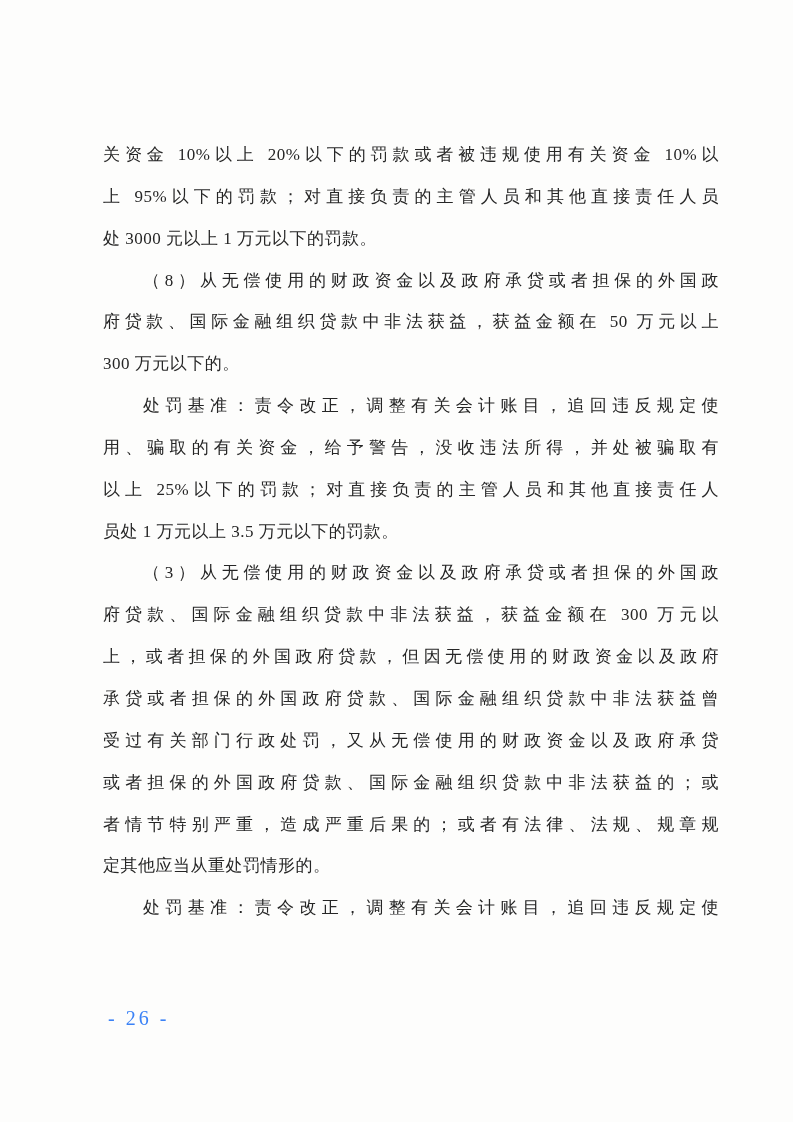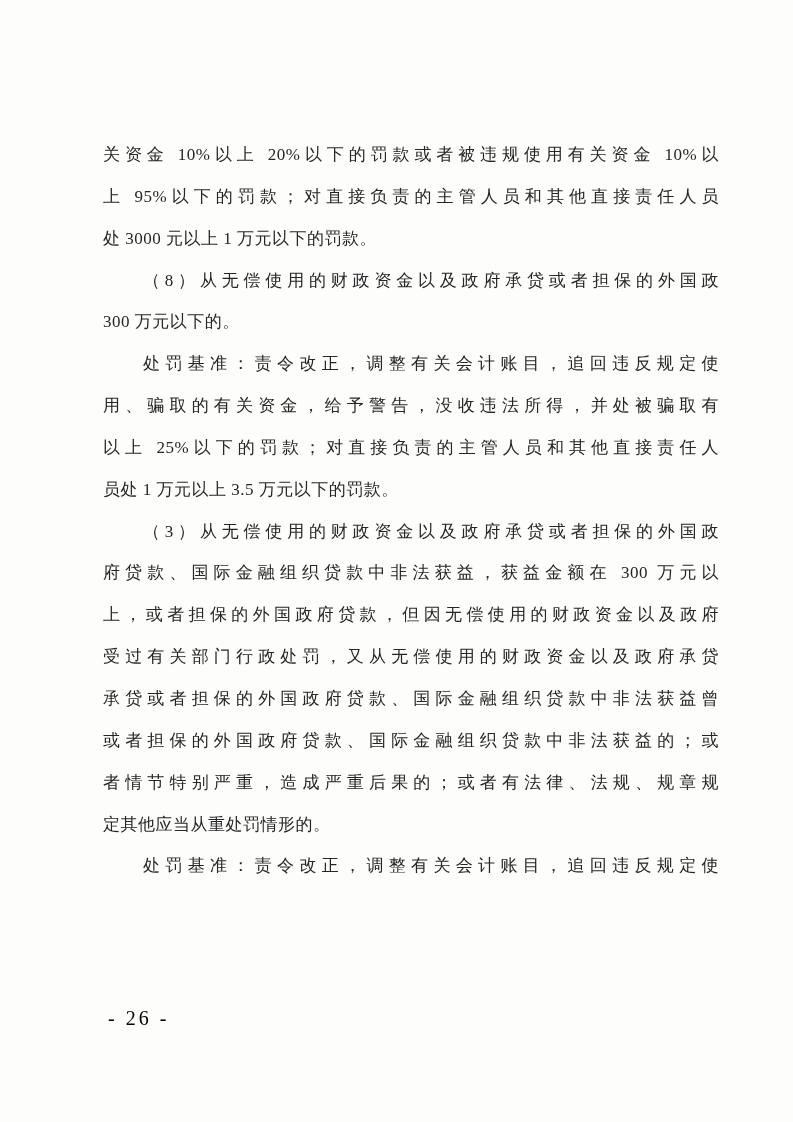--- a/index.html
+++ b/index.html
@@ -47,53 +47,54 @@
   .line.indent {
     padding-left: 40px;
   }
   .page-number {
     position: absolute;
     left: 108px;
     top: 1003px;
     font-size: 20px;
     letter-spacing: 3px;
     line-height: 30px;
-    color: #000000;
+    color: #3b82f6;
   }
 </style>
 </head>
 <body>
 
 <div class="page">
   <div class="text-block">
 
     <div class="paragraph">
       <p class="line">关资金 10%以上 20%以下的罚款或者被违规使用有关资金 10%以</p>
       <p class="line">上 95%以下的罚款；对直接负责的主管人员和其他直接责任人员</p>
       <p class="line short">处 3000 元以上 1 万元以下的罚款。</p>
     </div>
 
     <div class="paragraph">
       <p class="line indent">（8）从无偿使用的财政资金以及政府承贷或者担保的外国政</p>
+      <p class="line">府贷款、国际金融组织贷款中非法获益，获益金额在 50 万元以上</p>
       <p class="line short">300 万元以下的。</p>
     </div>
 
     <div class="paragraph">
       <p class="line indent">处罚基准：责令改正，调整有关会计账目，追回违反规定使</p>
       <p class="line">用、骗取的有关资金，给予警告，没收违法所得，并处被骗取有</p>
       <p class="line">以上 25%以下的罚款；对直接负责的主管人员和其他直接责任人</p>
       <p class="line short">员处 1 万元以上 3.5 万元以下的罚款。</p>
     </div>
 
     <div class="paragraph">
       <p class="line indent">（3）从无偿使用的财政资金以及政府承贷或者担保的外国政</p>
       <p class="line">府贷款、国际金融组织贷款中非法获益，获益金额在 300 万元以</p>
       <p class="line">上，或者担保的外国政府贷款，但因无偿使用的财政资金以及政府</p>
+      <p class="line">承贷或者担保的外国政府贷款、国际金融组织贷款中非法获益曾</p>
       <p class="line">受过有关部门行政处罚，又从无偿使用的财政资金以及政府承贷</p>
-      <p class="line">承贷或者担保的外国政府贷款、国际金融组织贷款中非法获益曾</p>
       <p class="line">或者担保的外国政府贷款、国际金融组织贷款中非法获益的；或</p>
       <p class="line">者情节特别严重，造成严重后果的；或者有法律、法规、规章规</p>
       <p class="line short">定其他应当从重处罚情形的。</p>
     </div>
 
     <div class="paragraph">
       <p class="line indent">处罚基准：责令改正，调整有关会计账目，追回违反规定使</p>
     </div>
 
   </div>

